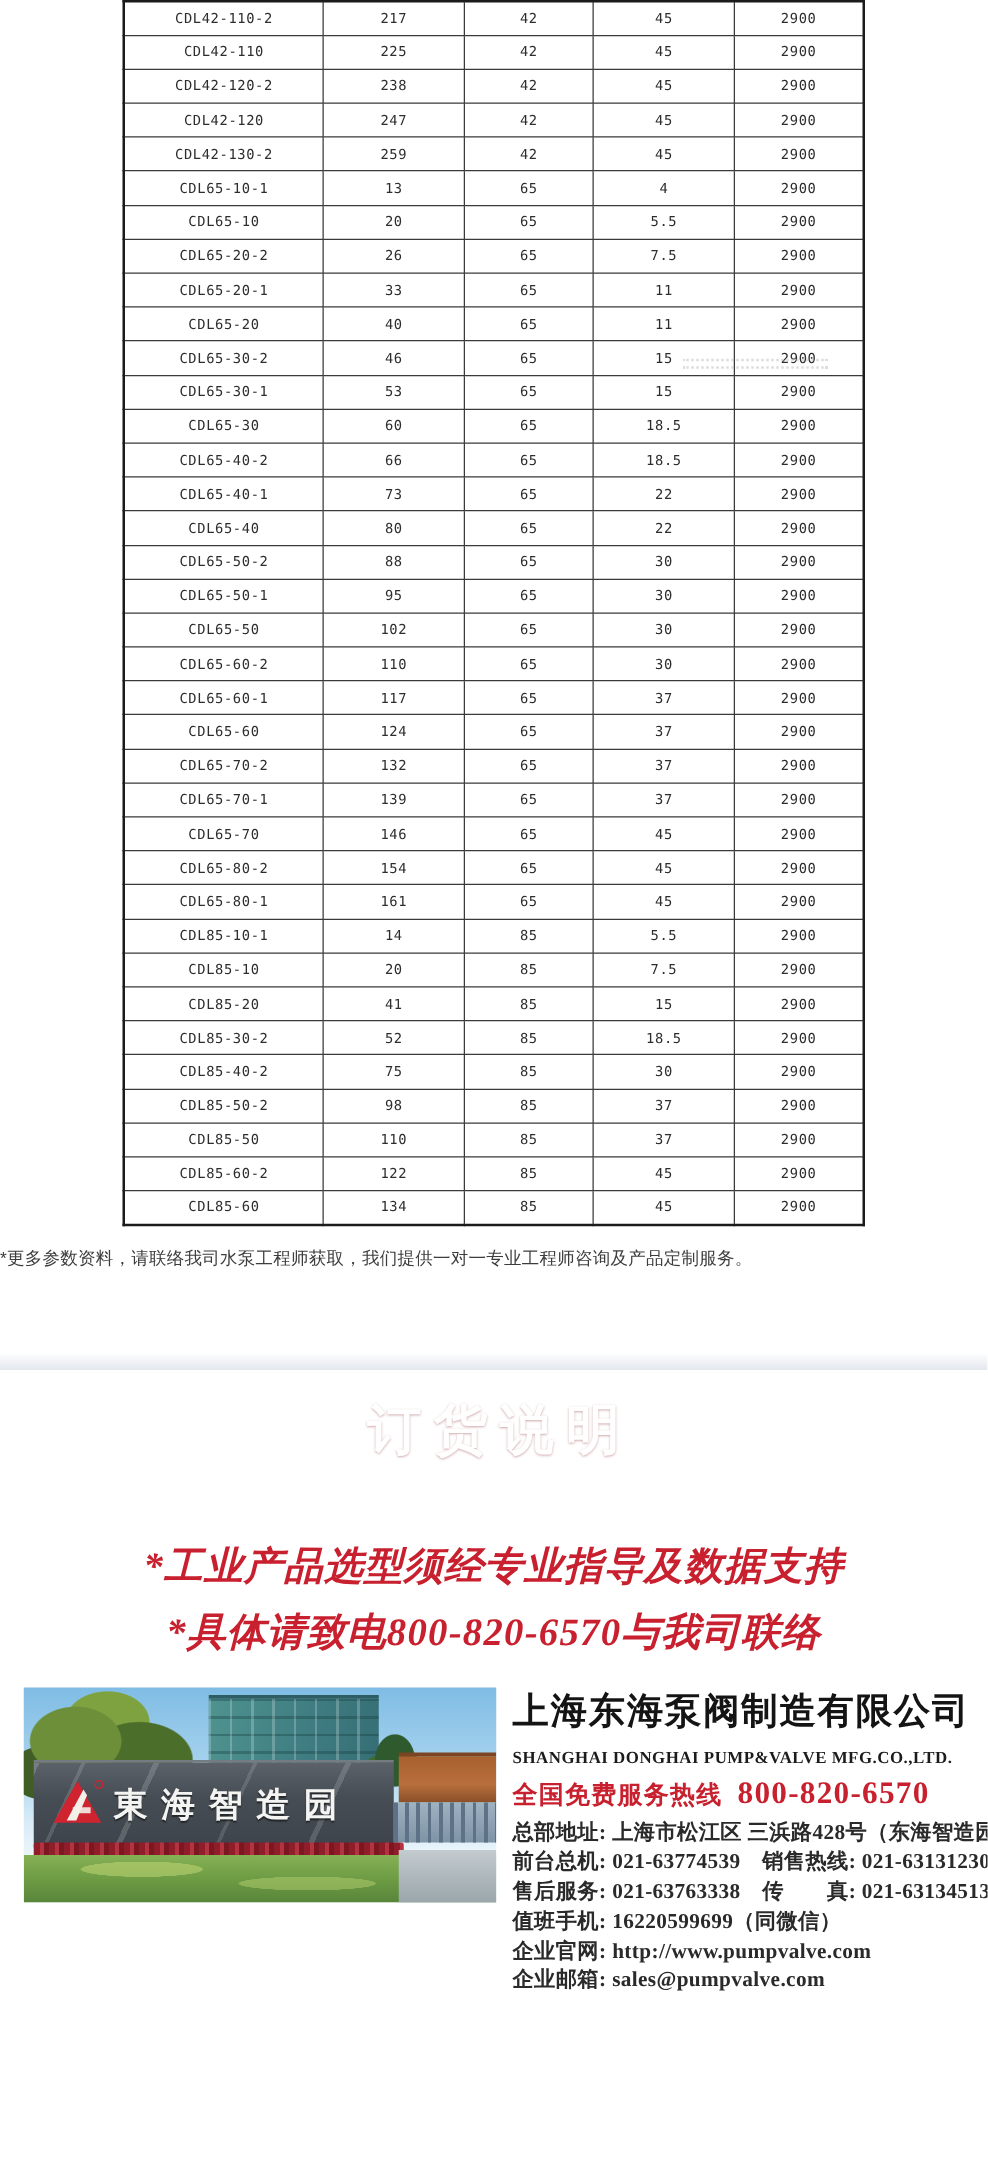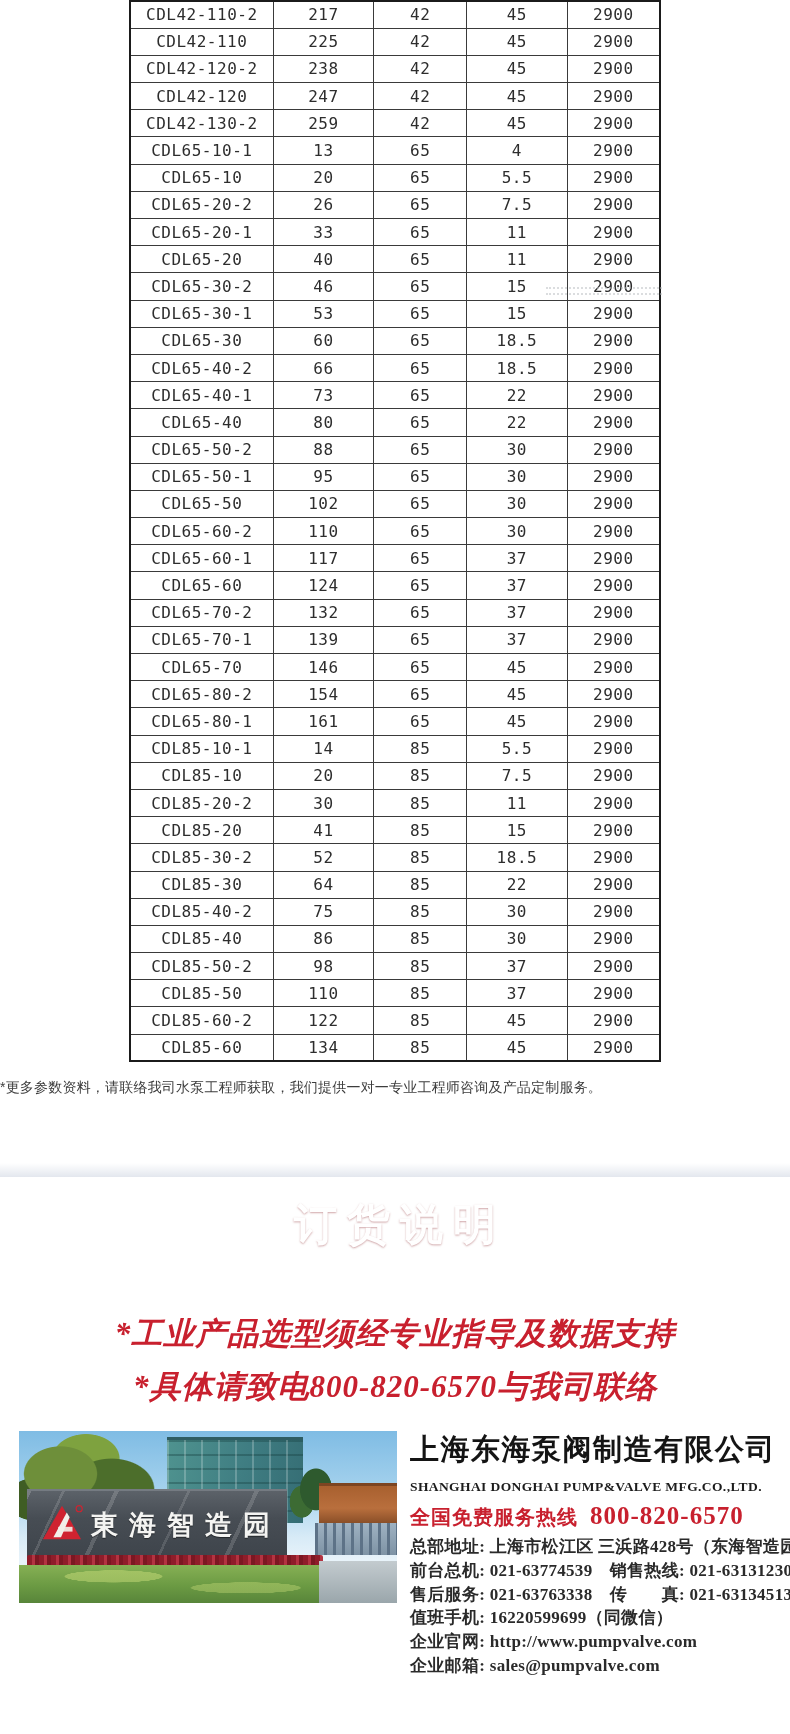--- a/index.html
+++ b/index.html
@@ -5,24 +5,24 @@
   * { margin:0; padding:0; box-sizing:border-box; }
   html,body { background:#fff; }
   body {
     width:790px; height:1734px; margin:0 auto; overflow:hidden;
     font-family:"Liberation Sans", sans-serif; color:#2f2f2f; position:relative;
   }
 
   
   .table-wrap { padding-top:0; }
   table.spec {
-    width:532px; margin:0 auto; border-collapse:collapse;
+    width:594px; margin:0 auto; border-collapse:collapse;
     border:2px solid #1b1b1b;
     font-family:"DejaVu Sans Mono","Liberation Mono",monospace;
-    font-size:16px; color:#2d2d2d;
+    font-size:11px; color:#2d2d2d;
   }
   table.spec td {
     border:1px solid #3a3a3a; text-align:center; height:27.2px;
     padding:0 2px; letter-spacing:0.5px; white-space:nowrap;
   }
   col.c1{width:27%} col.c2{width:19%} col.c3{width:17.5%} col.c4{width:19%} col.c5{width:17.5%}
 
   .watermark {
     position:absolute; left:546px; top:283px; width:116px; height:14px;
     opacity:.5; pointer-events:none;
@@ -95,21 +95,21 @@
     background:linear-gradient(180deg,#a8602f 0%,#b96f3d 60%,#8a4f28 100%);
     border-top:3px solid #7c4522;
   }
   .ph-fence {
     position:absolute; left:296px; top:92px; width:82px; height:32px;
     background:
       repeating-linear-gradient(90deg,#5d7287 0 3px, rgba(0,0,0,0) 3px 9px),
       linear-gradient(180deg,#9fb2c2,#7e93a5);
   }
   .ph-wall {
-    position:absolute; left:8px; top:58px; width:260px; height:70px;
+    position:absolute; left:8px; top:58px; width:288px; height:70px;
     background:
       linear-gradient(115deg, rgba(255,255,255,.18) 0 1.5%, transparent 1.5% 12%, rgba(255,255,255,.14) 12% 13%, transparent 13% 30%, rgba(255,255,255,.16) 30% 31.5%, transparent 31.5% 55%, rgba(255,255,255,.13) 55% 56%, transparent 56% 78%, rgba(255,255,255,.15) 78% 79.5%, transparent 79.5%),
       linear-gradient(180deg,#5c6269 0%,#474d54 40%,#3e444b 100%);
     border-top:2px solid #757b82;
     display:flex; align-items:center;
   }
   .ph-sign-text {
     color:#f4f4f2; font-size:27px; font-weight:700; letter-spacing:11px;
     font-family:"DejaVu Sans","Liberation Sans",sans-serif; white-space:nowrap;
     margin-left:64px; text-shadow:0 1px 1px rgba(0,0,0,.5);
@@ -366,57 +366,36 @@
           <td>2900</td>
         </tr>
         <tr>
           <td>CDL85-10</td>
           <td>20</td>
           <td>85</td>
           <td>7.5</td>
           <td>2900</td>
         </tr>
         <tr>
-          <td>CDL85-20-2</td>
-          <td>30</td>
-          <td>85</td>
-          <td>11</td>
-          <td>2900</td>
-        </tr>
-        <tr>
           <td>CDL85-20</td>
           <td>41</td>
           <td>85</td>
           <td>15</td>
           <td>2900</td>
         </tr>
         <tr>
           <td>CDL85-30-2</td>
           <td>52</td>
           <td>85</td>
           <td>18.5</td>
           <td>2900</td>
         </tr>
         <tr>
-          <td>CDL85-30</td>
-          <td>64</td>
-          <td>85</td>
-          <td>22</td>
-          <td>2900</td>
-        </tr>
-        <tr>
           <td>CDL85-40-2</td>
           <td>75</td>
-          <td>85</td>
-          <td>30</td>
-          <td>2900</td>
-        </tr>
-        <tr>
-          <td>CDL85-40</td>
-          <td>86</td>
           <td>85</td>
           <td>30</td>
           <td>2900</td>
         </tr>
         <tr>
           <td>CDL85-50-2</td>
           <td>98</td>
           <td>85</td>
           <td>37</td>
           <td>2900</td>

